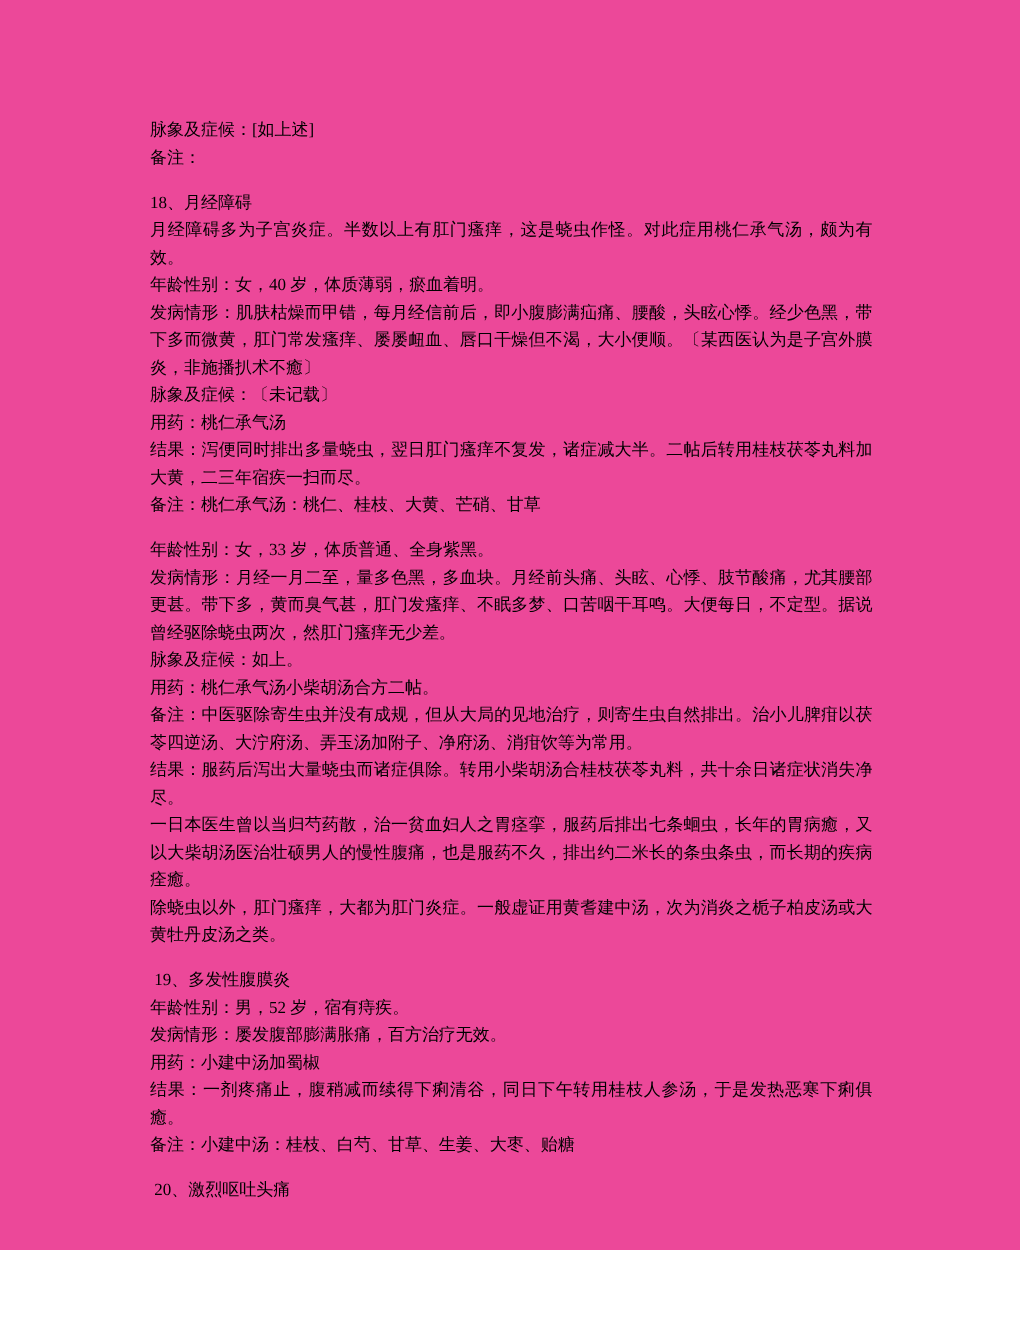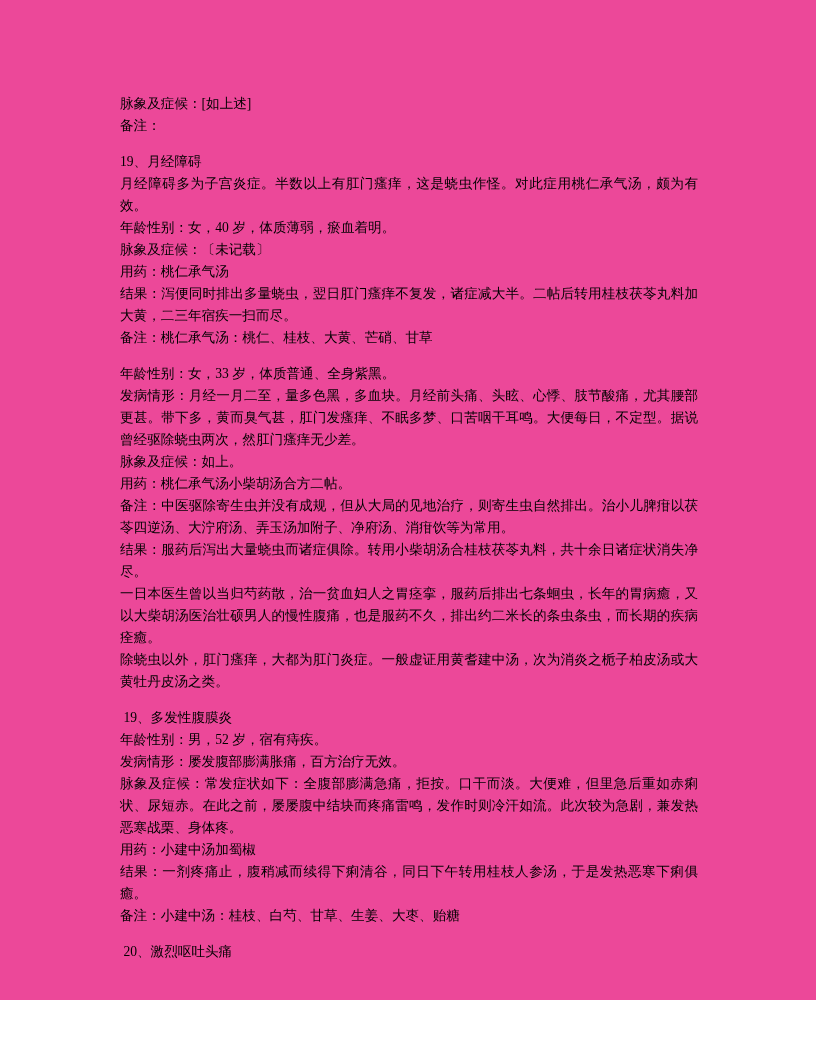--- a/index.html
+++ b/index.html
@@ -38,23 +38,24 @@
 <body>
 
 <div class="sheet">
   <div class="textcol">
 
     <p class="para">脉象及症候：[如上述]</p>
     <p class="para">备注：</p>
 
     <div class="gap"></div>
 
-    <p class="para">19、月经障碍</p>
+    <p class="para">18、月经障碍</p>
     <p class="para">月经障碍多为子宫炎症。半数以上有肛门瘙痒，这是蛲虫作怪。对此症用桃仁承气汤，颇为有效。</p>
     <p class="para">年龄性别：女，40 岁，体质薄弱，瘀血着明。</p>
+    <p class="para">发病情形：肌肤枯燥而甲错，每月经信前后，即小腹膨满疝痛、腰酸，头眩心悸。经少色黑，带下多而微黄，肛门常发瘙痒、屡屡衄血、唇口干燥但不渴，大小便顺。〔某西医认为是子宫外膜炎，非施播扒术不癒〕</p>
     <p class="para">脉象及症候：〔未记载〕</p>
     <p class="para">用药：桃仁承气汤</p>
     <p class="para">结果：泻便同时排出多量蛲虫，翌日肛门瘙痒不复发，诸症减大半。二帖后转用桂枝茯苓丸料加大黄，二三年宿疾一扫而尽。</p>
     <p class="para">备注：桃仁承气汤：桃仁、桂枝、大黄、芒硝、甘草</p>
 
     <div class="gap"></div>
 
     <p class="para">年龄性别：女，33 岁，体质普通、全身紫黑。</p>
     <p class="para">发病情形：月经一月二至，量多色黑，多血块。月经前头痛、头眩、心悸、肢节酸痛，尤其腰部更甚。带下多，黄而臭气甚，肛门发瘙痒、不眠多梦、口苦咽干耳鸣。大便每日，不定型。据说曾经驱除蛲虫两次，然肛门瘙痒无少差。</p>
     <p class="para">脉象及症候：如上。</p>
@@ -62,21 +63,20 @@
     <p class="para">备注：中医驱除寄生虫并没有成规，但从大局的见地治疗，则寄生虫自然排出。治小儿脾疳以茯苓四逆汤、大泞府汤、弄玉汤加附子、净府汤、消疳饮等为常用。</p>
     <p class="para">结果：服药后泻出大量蛲虫而诸症俱除。转用小柴胡汤合桂枝茯苓丸料，共十余日诸症状消失净尽。</p>
     <p class="para">一日本医生曾以当归芍药散，治一贫血妇人之胃痉挛，服药后排出七条蛔虫，长年的胃病癒，又以大柴胡汤医治壮硕男人的慢性腹痛，也是服药不久，排出约二米长的条虫条虫，而长期的疾病痊癒。</p>
     <p class="para">除蛲虫以外，肛门瘙痒，大都为肛门炎症。一般虚证用黄耆建中汤，次为消炎之栀子柏皮汤或大黄牡丹皮汤之类。</p>
 
     <div class="gap"></div>
 
     <p class="para"> 19、多发性腹膜炎</p>
     <p class="para">年龄性别：男，52 岁，宿有痔疾。</p>
     <p class="para">发病情形：屡发腹部膨满胀痛，百方治疗无效。</p>
-    <p class="para">脉象及症候：常发症状如下：全腹部膨满急痛，拒按。口干而淡。大便难，但里急后重如赤痢状、尿短赤。在此之前，屡屡腹中结块而疼痛雷鸣，发作时则冷汗如流。此次较为急剧，兼发热恶寒战栗、身体疼。</p>
     <p class="para">用药：小建中汤加蜀椒</p>
     <p class="para">结果：一剂疼痛止，腹稍减而续得下痢清谷，同日下午转用桂枝人参汤，于是发热恶寒下痢俱癒。</p>
     <p class="para">备注：小建中汤：桂枝、白芍、甘草、生姜、大枣、贻糖</p>
 
     <div class="gap"></div>
 
     <p class="para"> 20、激烈呕吐头痛</p>
 
   </div>
 </div>

